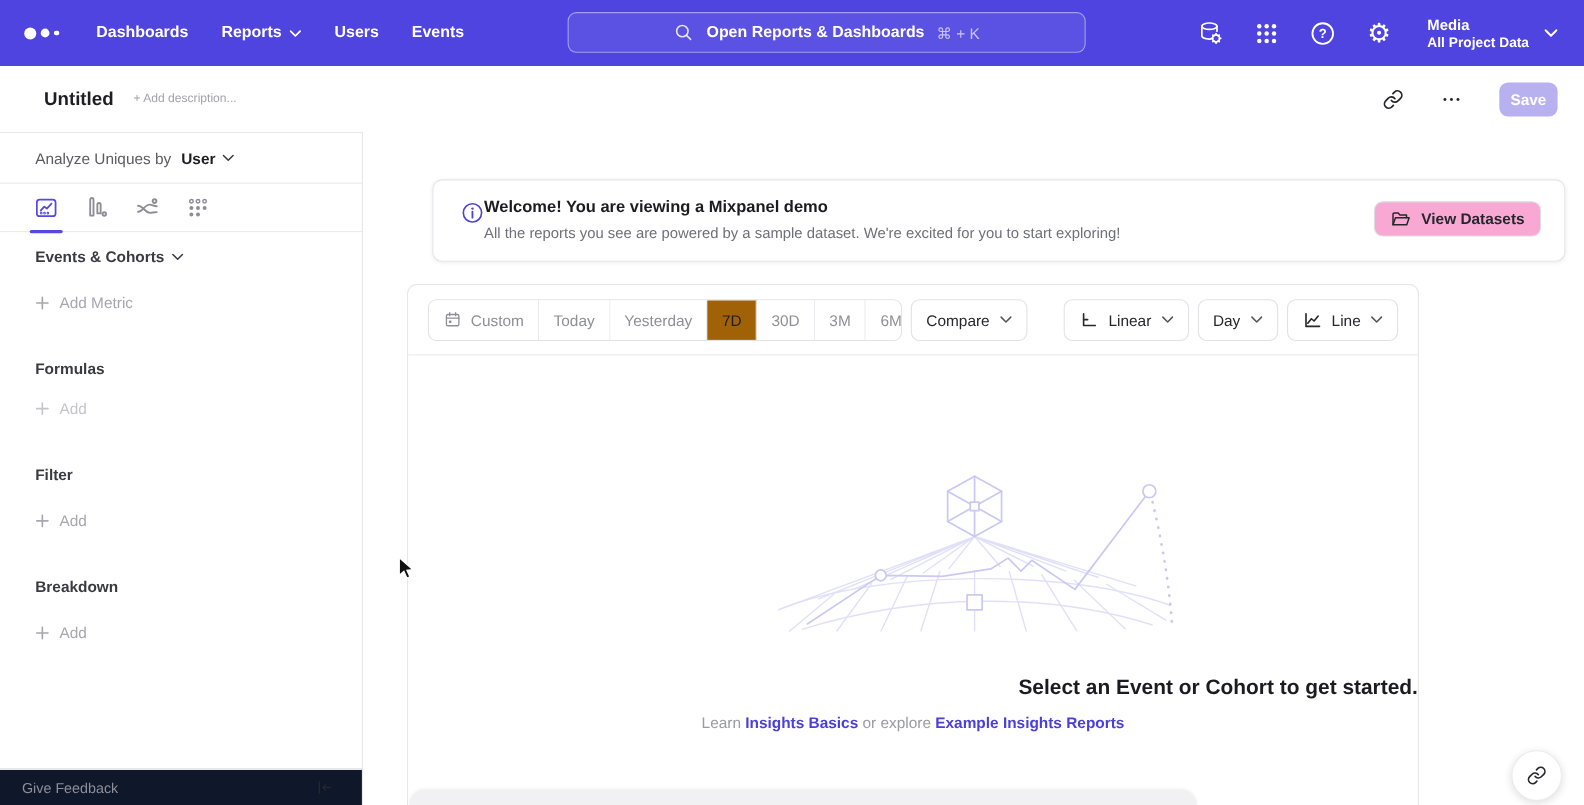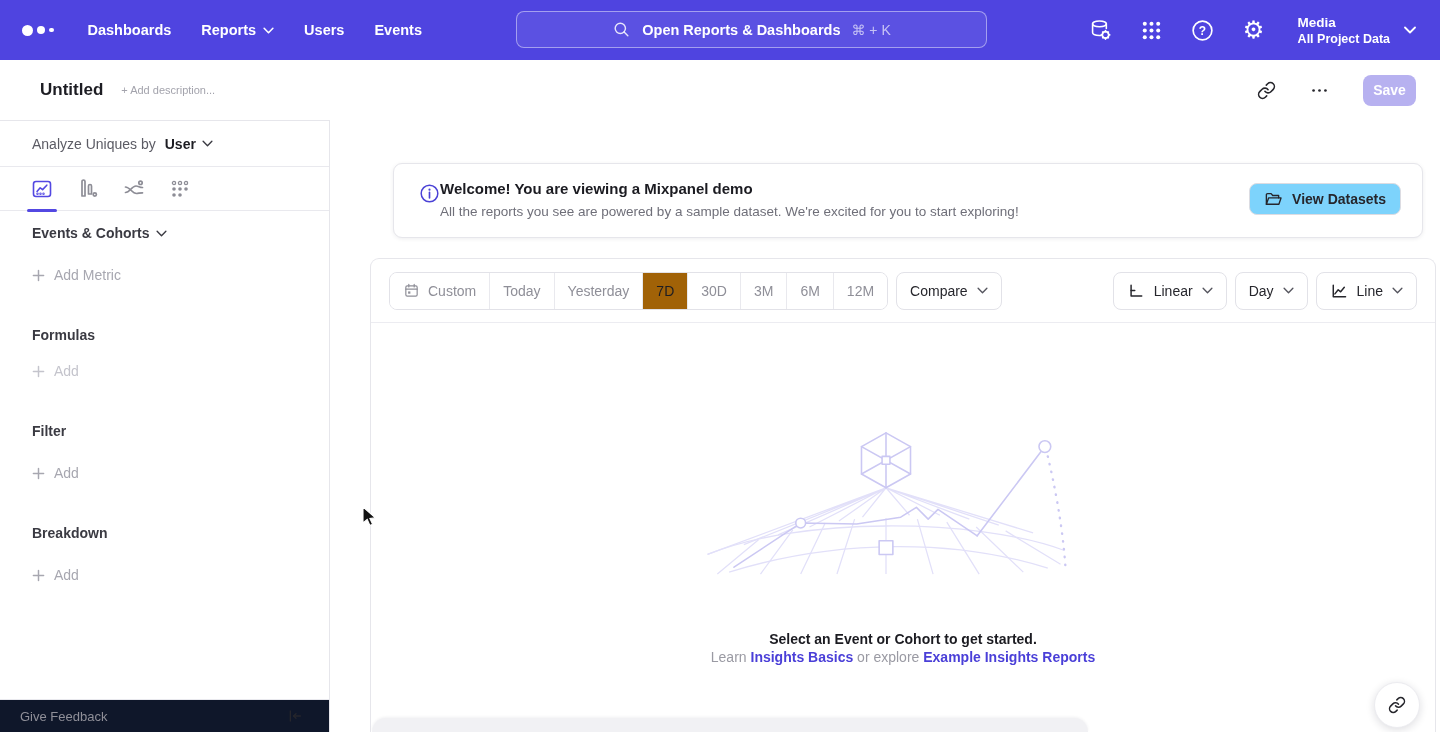--- a/index.html
+++ b/index.html
@@ -67,45 +67,45 @@
 
   
   .banner { position:absolute; left:370px; top:163px; width:1030px; height:75px;
     background:#fff; border:1px solid #e6e6eb; border-radius:9px;
     box-shadow:0 1px 4px rgba(20,20,43,0.07);margin-left:23px; }
   .banner .info { position:absolute; left:25px; top:19px; }
   .banner-title { position:absolute; left:46px; top:16px; font-size:15px;
     font-weight:bold; color:#1b1b21; }
   .banner-sub { position:absolute; left:46px; top:40px; font-size:13.5px; color:#6f6f79; }
   .view-datasets { position:absolute; right:21px; top:19px; height:32px; padding:0 14px;
-    background:#7dd3fc; border:1px solid #dcdce2; border-radius:8px; display:flex;
+    background:#f9a8d4; border:1px solid #dcdce2; border-radius:8px; display:flex;
     align-items:center; gap:9px; font-size:14px; font-weight:bold; color:#26262c;
     font-family:inherit; cursor:pointer; }
 
-  .report-card { position:absolute; left:370px; top:258px; width:1066px; height:474px;
+  .report-card { position:absolute; left:370px; top:258px; width:920px; height:474px;
     background:#fff; border:1px solid #e6e6eb; border-bottom:none;
     border-radius:9px 9px 0 0; }
   .controls { height:64px; border-bottom:1px solid #ececf1; display:flex;
     align-items:center; padding:0 18px; }
   .seg { display:flex; align-items:stretch; height:38px; border:1px solid #e2e2e8;
     border-radius:8px; overflow:hidden; }
   .seg-item { display:flex; align-items:center; gap:8px; padding:0 13px; font-size:14px;
     color:#8f8f98; border-right:1px solid #e9e9ee; cursor:pointer; background:#fff;
     white-space:nowrap; }
   .seg-item:last-child { border-right:none; }
   .seg-item.sel { background:#a16207; color:#1d1d23; font-weight:normal; }
   .drop-btn { height:38px; padding:0 13px; background:#fff; border:1px solid #e2e2e8;
     border-radius:8px; display:flex; align-items:center; gap:9px; font-size:14px;
     color:#26262c; font-family:inherit; cursor:pointer; white-space:nowrap; }
   .compare { margin-left:8px; }
   .right-controls { margin-left:auto; display:flex; gap:8px;padding-left:33px; }
 
   .empty-illus { position:absolute; left:328px; top:166px; }
-  .empty-title { position:absolute; top:372px; left:0; width:100%; text-align:center;
-    font-size:14px; font-weight:bold; color:#1b1b21; }
+  .empty-title { position:absolute; top:356px; left:0; width:100%; text-align:right;
+    font-size:19px; font-weight:bold; color:#1b1b21; }
   .empty-links { position:absolute; top:390px; left:0; width:100%; text-align:center;
     font-size:14px; color:#9a9aa3; }
   .empty-links a { color:#4a3fd8; font-weight:bold; text-decoration:none; cursor:pointer; }
 
   .bottom-sheet { position:absolute; left:372px; bottom:0; width:716px; height:14px;
     background:#f1f1f4; border-radius:14px 14px 0 0;
     box-shadow:0 -1px 3px rgba(20,20,43,0.06); }
   .fab { position:absolute; left:1374px; top:682px; width:46px; height:46px;
     border-radius:50%; background:#fff; border:1px solid #ececf0;
     box-shadow:0 2px 8px rgba(20,20,43,0.14); display:flex; align-items:center;

